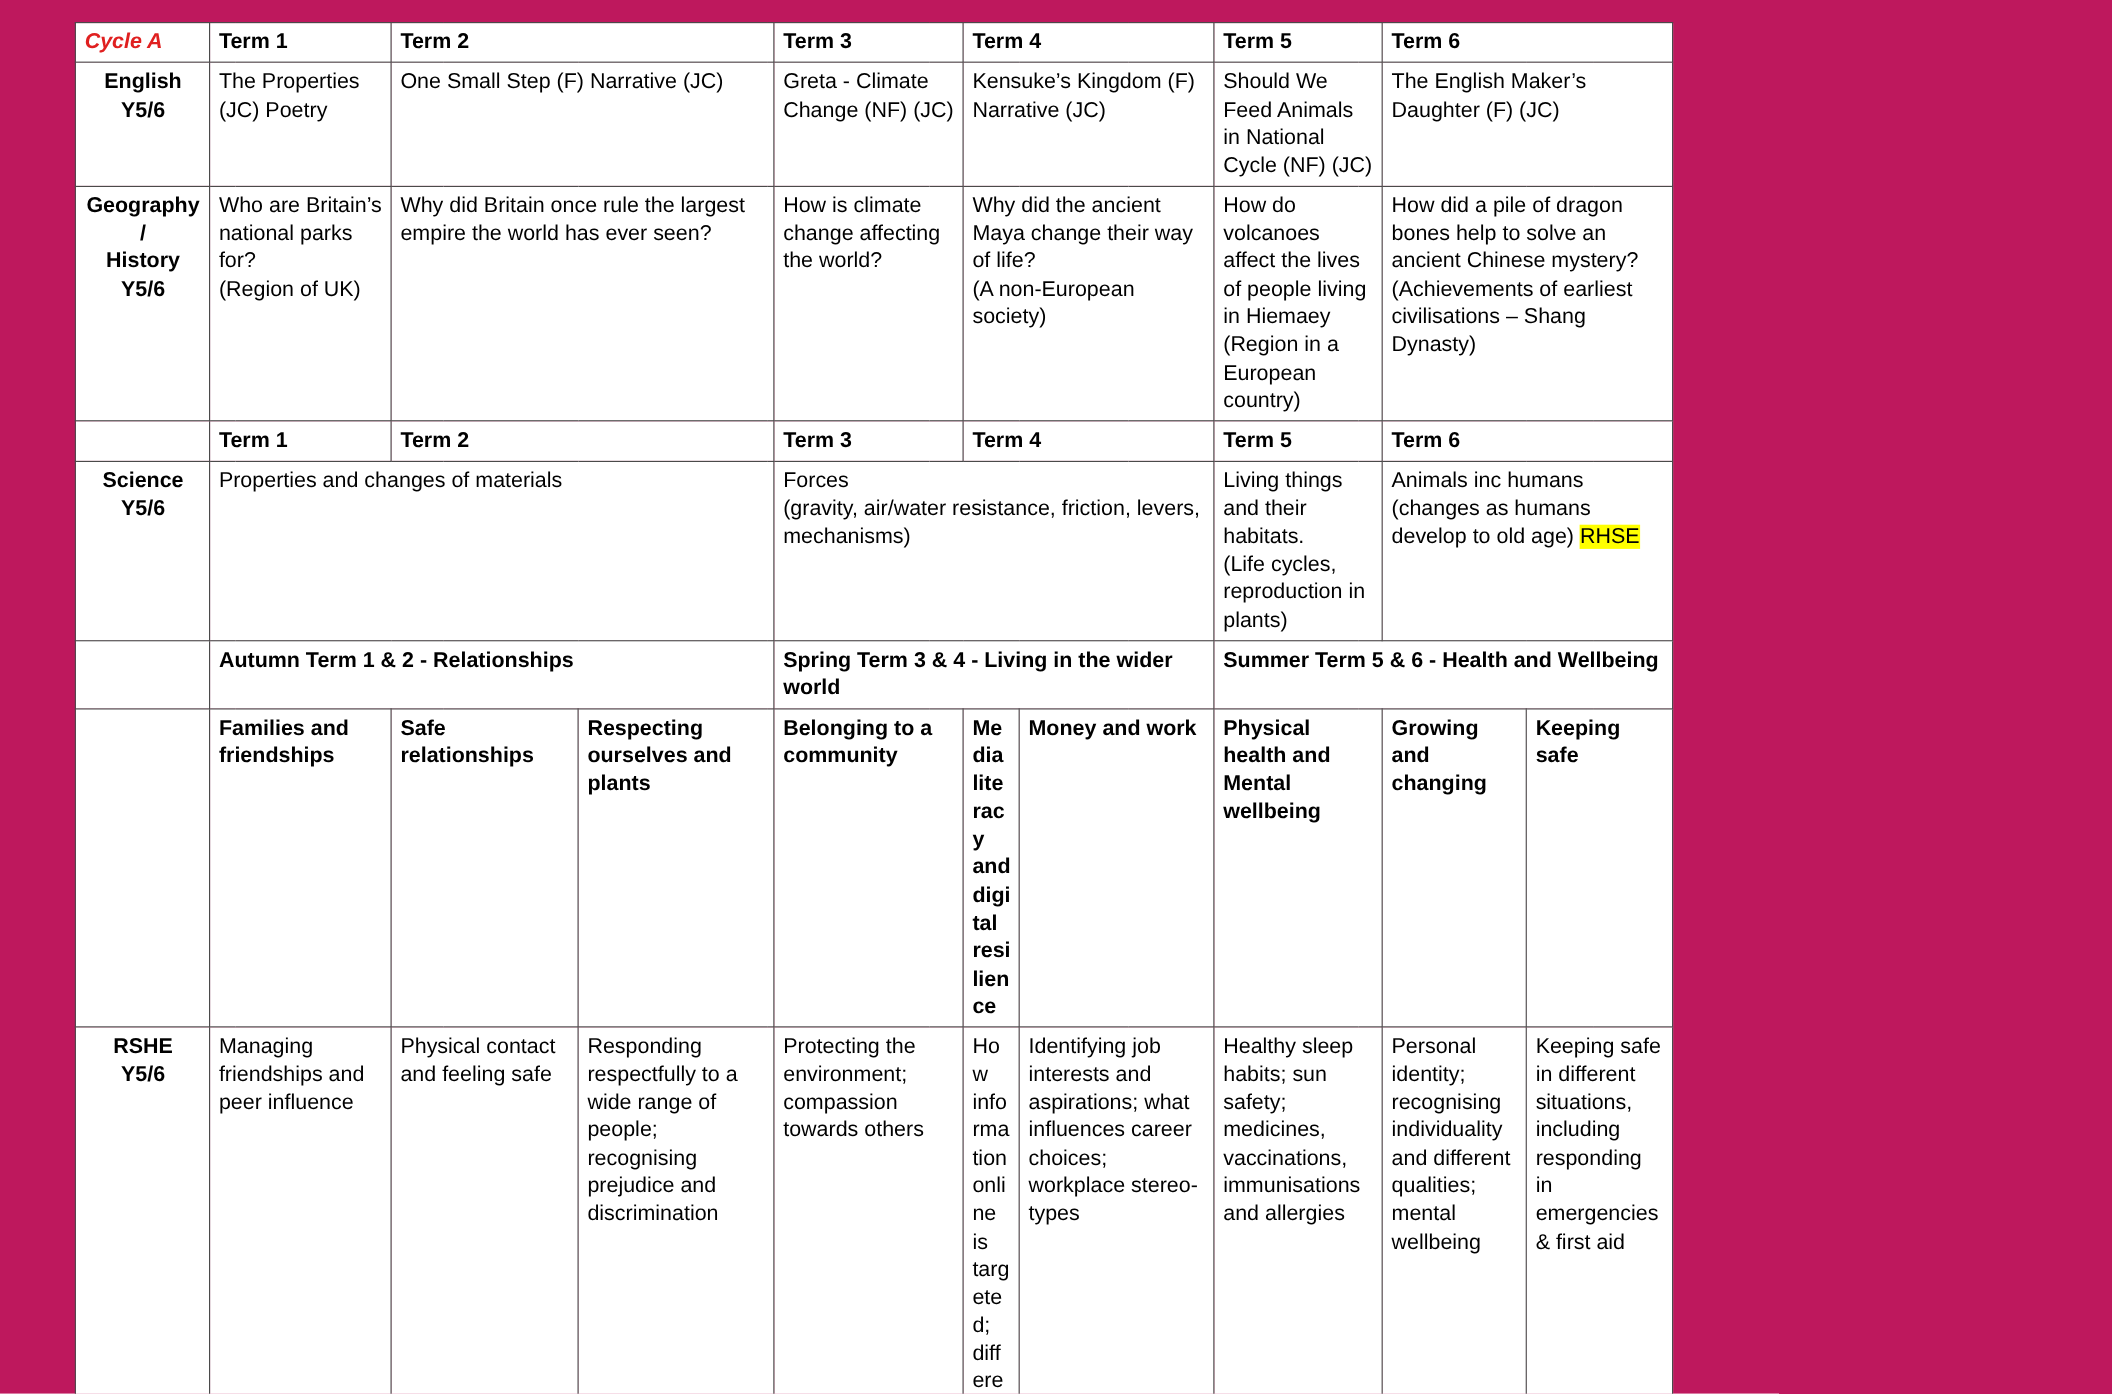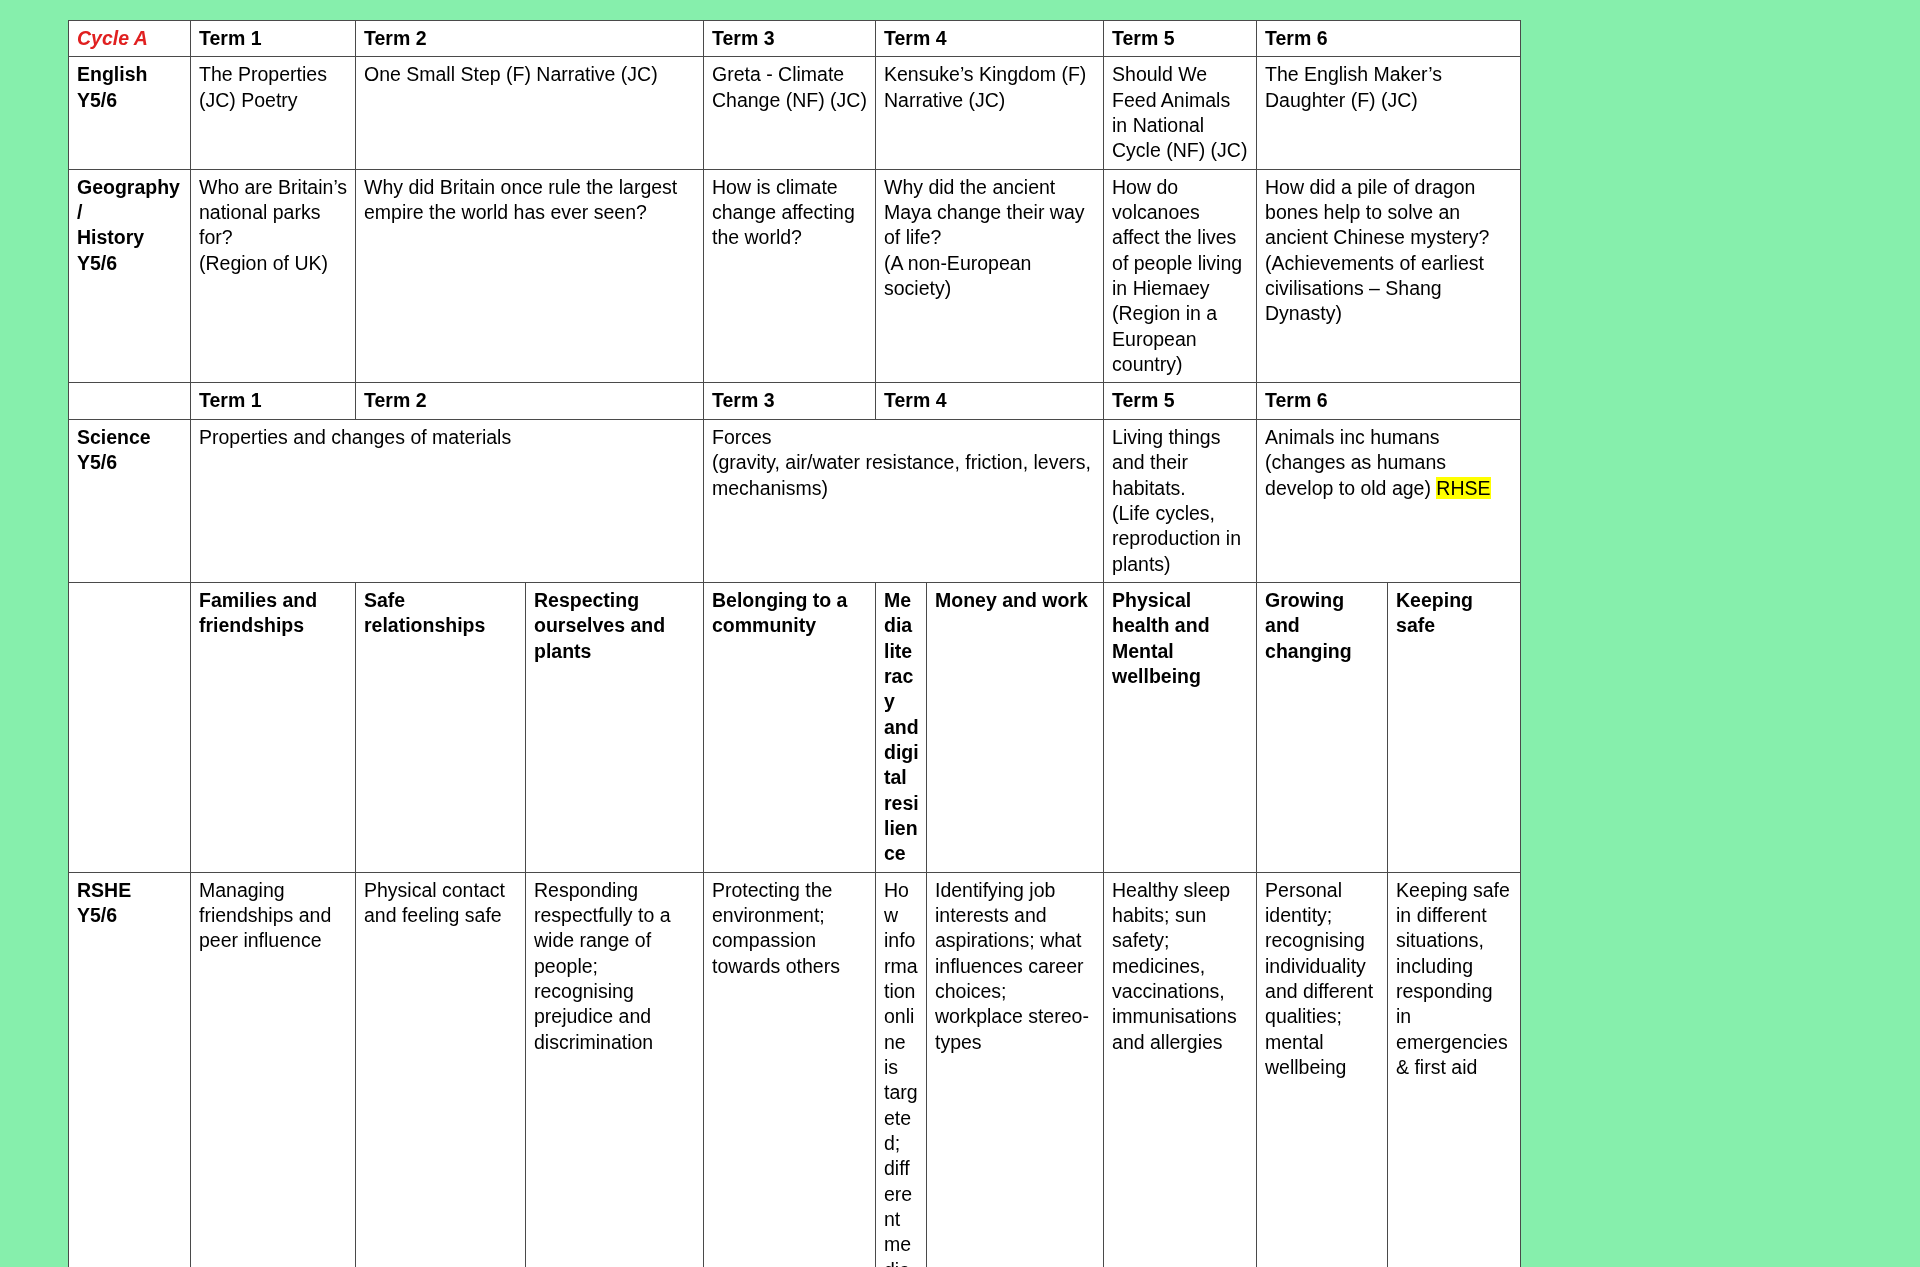--- a/index.html
+++ b/index.html
@@ -10,21 +10,21 @@
   body {
     width: 1920px;
     height: 1267px;
     font-family: "Liberation Sans", sans-serif;
     overflow: hidden;
   }
   #page {
     position: relative;
     width: 1920px;
     height: 1267px;
-    background: #86efac;
+    background: #be185d;
   }
   table.curriculum {
     position: absolute;
     left: 68px;
     top: 20px;
     width: 1452px;
     border-collapse: collapse;
     table-layout: fixed;
     font-size: 19.5px;
     line-height: 1.30;
@@ -41,20 +41,21 @@
   td.hdr {
     background: #d9d9d9;
     font-weight: bold;
   }
   td.blue {
     background: #c5d5ec;
   }
   td.rowlabel {
     font-weight: bold;
     background: #ffffff;
+    text-align: center;
   }
   td.greyblank {
     background: #d9d9d9;
   }
   .cycle-a {
     color: #e02020;
     font-style: italic;
     font-weight: bold;
   }
   .hl {
@@ -150,20 +151,26 @@
       </td>
       <td colspan="6">Properties and changes of materials</td>
       <td colspan="5" style="white-space:pre-line">Forces
 (gravity, air/water resistance, friction, levers, mechanisms)</td>
       <td colspan="2" style="white-space:pre-line">Living things and their habitats.
 (Life cycles, reproduction in plants)</td>
       <td colspan="3"><span style="white-space:pre-line">Animals inc humans
 (changes as humans develop to old age) </span><span class="hl">RHSE</span></td>
     </tr>
 
+    <tr>
+      <td class="greyblank"></td>
+      <td class="hdr" colspan="6">Autumn Term 1 &amp; 2 - Relationships</td>
+      <td class="hdr" colspan="5">Spring Term 3 &amp; 4 - Living in the wider world</td>
+      <td class="hdr" colspan="5">Summer Term 5 &amp; 6 - Health and Wellbeing</td>
+    </tr>
 
     <tr style="height:96px">
       <td class="greyblank"></td>
       <td class="hdr" colspan="2">Families and friendships</td>
       <td class="hdr" colspan="2">Safe relationships</td>
       <td class="hdr" colspan="2">Respecting ourselves and plants</td>
       <td class="hdr" colspan="2">Belonging to a community</td>
       <td class="hdr">Media literacy and digital resilience</td>
       <td class="hdr" colspan="2">Money and work</td>
       <td class="hdr" colspan="2">Physical health and Mental wellbeing</td>

